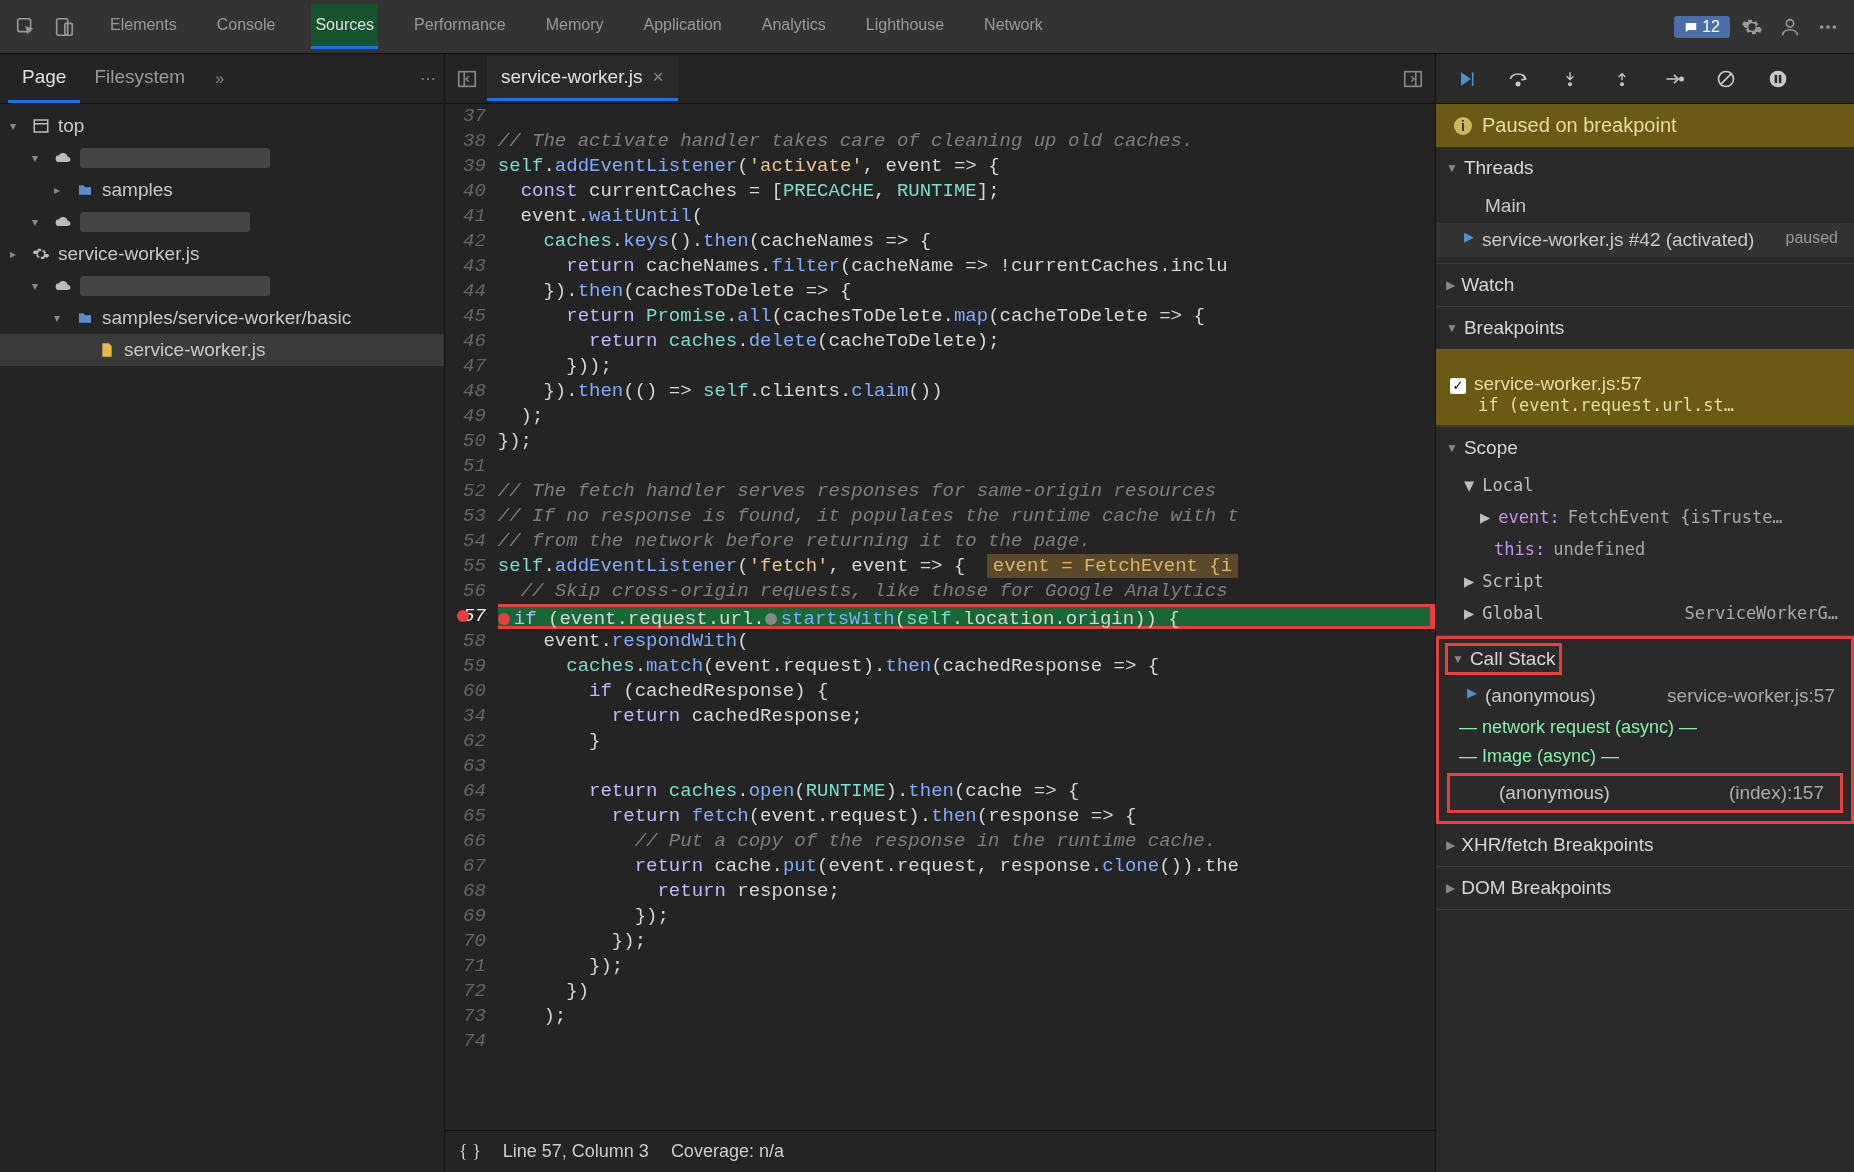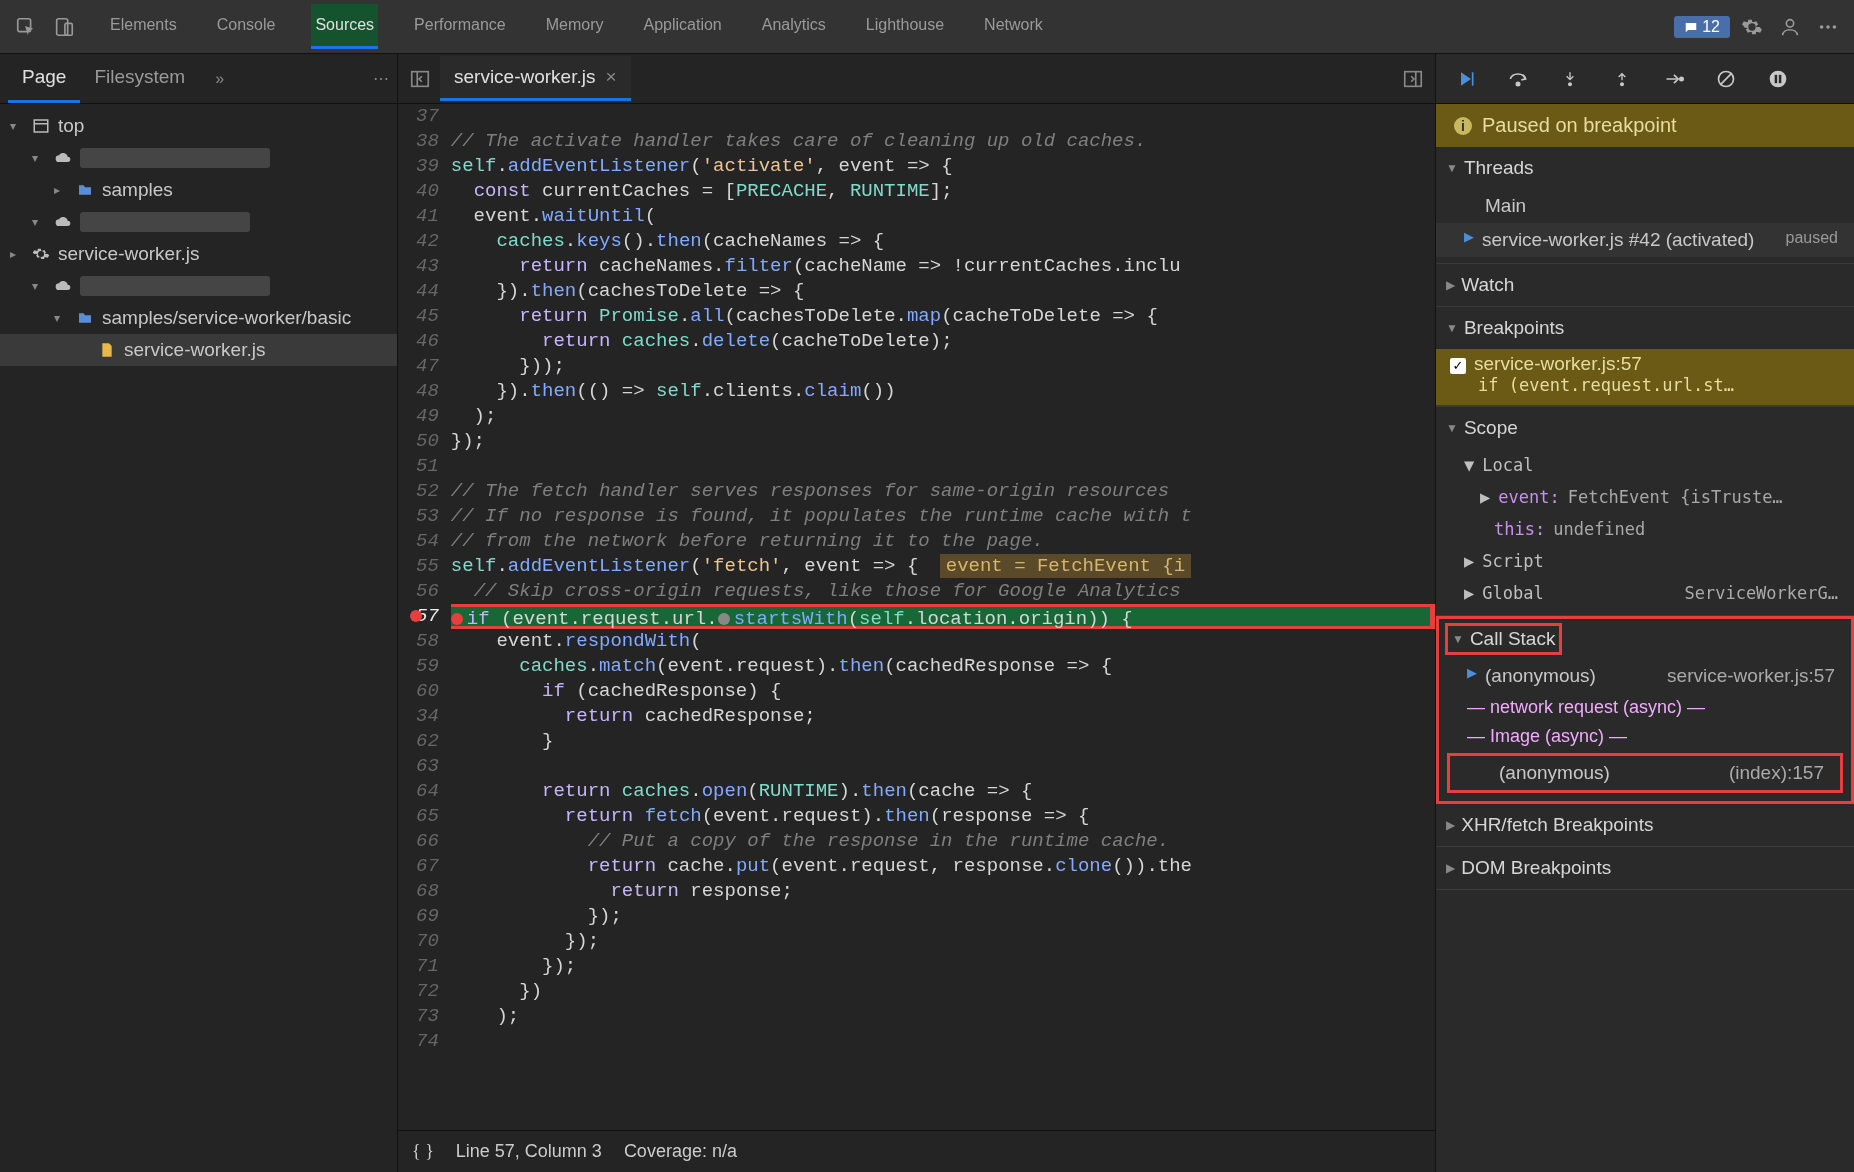--- a/index.html
+++ b/index.html
@@ -6,21 +6,21 @@
 body { font-family: -apple-system, "Helvetica Neue", Arial, sans-serif; background: #242424; color: #c8c8c8; overflow: hidden; width: 1854px; height: 1172px; }
 .root { display: flex; flex-direction: column; height: 100%; }
 .topbar { height: 54px; background: #333; display: flex; align-items: center; border-bottom: 1px solid #111; padding: 0 10px; gap: 6px; }
 .topbar .icon-btn { width: 32px; height: 32px; display: flex; align-items: center; justify-content: center; cursor: pointer; color: #999; }
 .topbar .spacer { flex: 1; }
 .tabs-main { display: flex; gap: 32px; margin-left: 20px; }
 .tabs-main .tab { font-size: 16px; color: #9a9a9a; cursor: pointer; padding: 12px 4px; }
 .tabs-main .tab.active { color: #e0e0e0; border-bottom: 3px solid #1a73e8; background: #14532d; }
 .badge-count { background: #4a6ea9; color: #fff; padding: 2px 10px; font-size: 16px; border-radius: 3px; display: flex; align-items: center; gap: 4px; }
 .main { flex: 1; display: flex; min-height: 0; }
-.left-panel { width: 398px; display: flex; flex-direction: column; border-right: 1px solid #111; }
+.left-panel { width: 445px; display: flex; flex-direction: column; border-right: 1px solid #111; }
 .left-tabs { display: flex; align-items: center; height: 50px; padding: 0 8px; gap: 8px; border-bottom: 1px solid #111; }
 .left-tabs .tab { padding: 12px 14px; font-size: 19px; color: #9a9a9a; cursor: pointer; }
 .left-tabs .tab.active { color: #e0e0e0; border-bottom: 3px solid #1a73e8; }
 .tree { flex: 1; overflow: auto; font-size: 19px; padding-top: 6px; }
 .tree-item { display: flex; align-items: center; gap: 6px; padding: 5px 6px; cursor: pointer; white-space: nowrap; }
 .tree-item.selected { background: #3a3a3a; }
 .tree-item .caret { width: 14px; font-size: 12px; color: #888; }
 .tree-item .ficon { width: 22px; height: 22px; display: inline-flex; align-items: center; justify-content: center; }
 .redact { background: #454545; border-radius: 3px; height: 20px; display: inline-block; }
 .center-panel { flex: 1; display: flex; flex-direction: column; min-width: 0; border-right: 1px solid #111; }
@@ -53,29 +53,29 @@
 .debug-toolbar .dicon { width: 24px; height: 24px; cursor: pointer; color: #c8c8c8; display: flex; align-items: center; justify-content: center; }
 .pause-banner { background: #6a5a16; color: #e8dca0; padding: 10px 18px; display: flex; align-items: center; gap: 10px; font-size: 20px; }
 .section { border-bottom: 1px solid #3a3a3a; }
 .section-header { display: flex; align-items: center; gap: 6px; padding: 10px 10px; color: #d6d6d6; font-size: 19px; cursor: pointer; }
 .section-header .caret { font-size: 12px; color: #888; }
 .section-body { padding: 0 0 6px 0; }
 .thread-item, .stack-item, .scope-line { padding: 6px 16px 6px 28px; display: flex; align-items: flex-start; gap: 8px; }
 .thread-item.active { background: #333; }
 .blue-arrow { color: #4a90d9; font-size: 13px; }
 .thread-sub { font-size: 16px; color: #999; text-align: right; flex: 1; }
-.bp-item { background: #6a5a16; padding: 4px 14px 10px 14px; color: #e8dca0; border-bottom: 1px solid #3a3a3a; }
+.bp-item { background: #6a5a16; padding: 24px 14px 10px 14px; color: #e8dca0; border-bottom: 1px solid #3a3a3a; }
 .bp-item .code-snip { font-family: Menlo, monospace; font-size: 17px; padding-left: 28px; white-space: nowrap; overflow: hidden; text-overflow: ellipsis; }
 .chk { width: 16px; height: 16px; background: #fff; display: inline-flex; align-items: center; justify-content: center; color: #000; font-size: 13px; margin-right: 8px; border-radius: 2px; }
 .scope-line { color: #bfbfbf; font-family: Menlo, monospace; font-size: 17px; white-space: nowrap; overflow: hidden; text-overflow: ellipsis; }
 .scope-line .k { color: #c792ea; }
 .scope-line .v { color: #a8a8a8; }
 .hl-red { border: 3px solid #e83e3e; padding: 2px 4px; }
 .callstack-box { border: 3px solid #e83e3e; }
-.async-sep { color: #f0abfc; font-size: 18px; padding: 4px 28px; }
+.async-sep { color: #86efac; font-size: 18px; padding: 4px 20px; }
 .async-sep::before, .async-sep::after { content: " — "; }
 .right-loc { color: #aaa; flex: 1; text-align: right; }
 svg { display: block; }
 </style>
 </head>
 <body>
 
 <div class="root">
 
   <div class="topbar">

